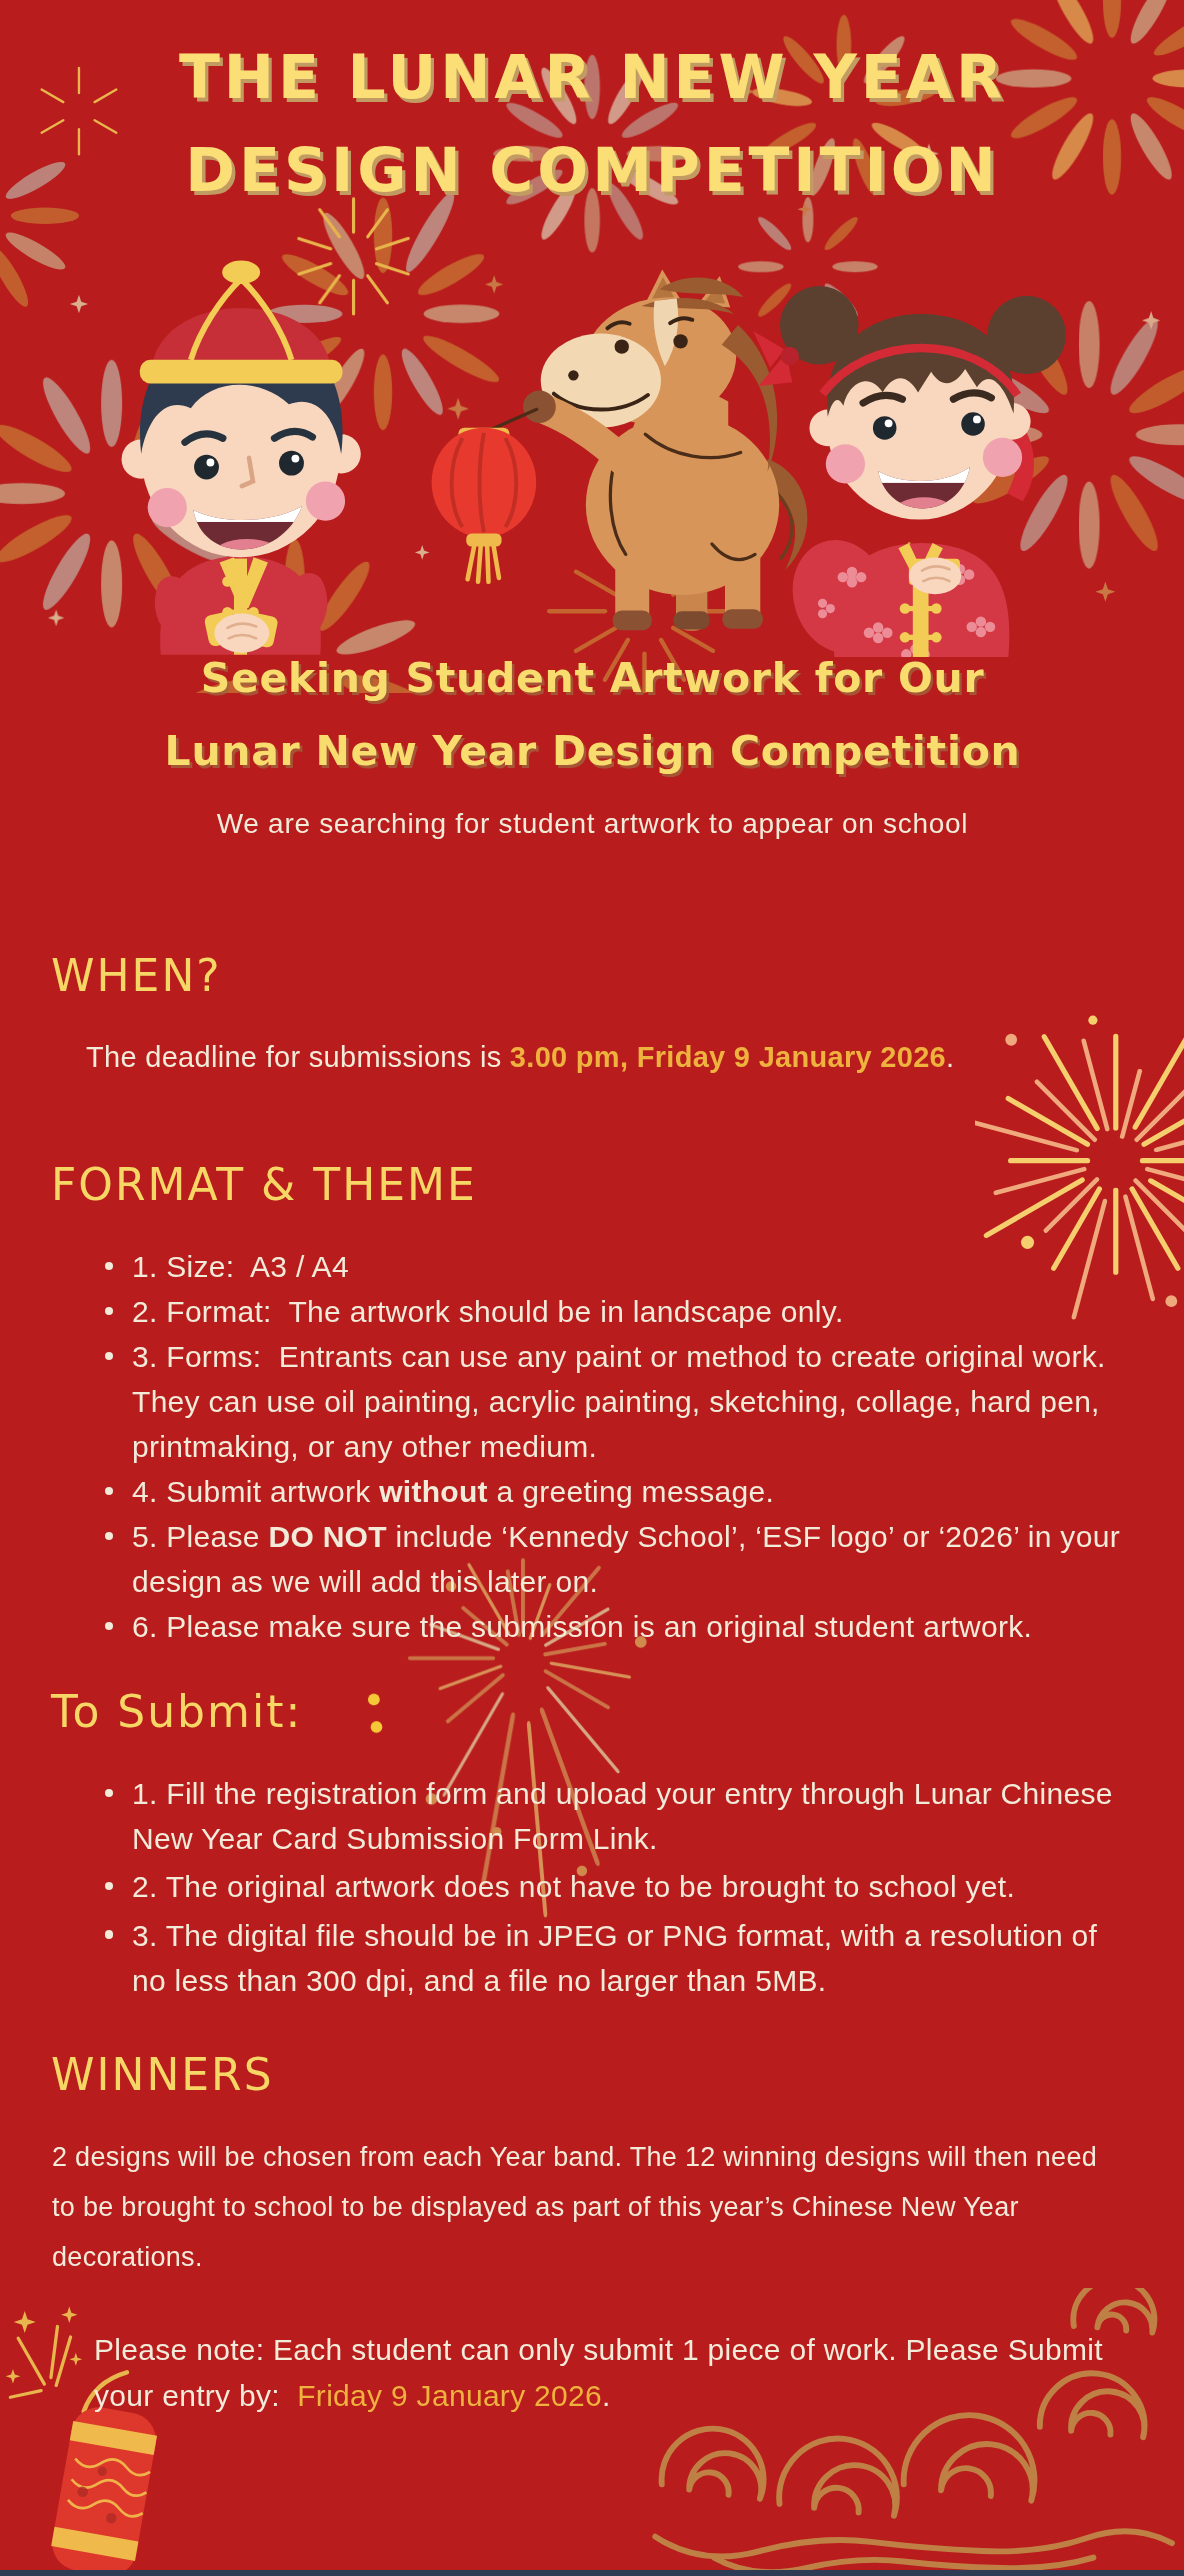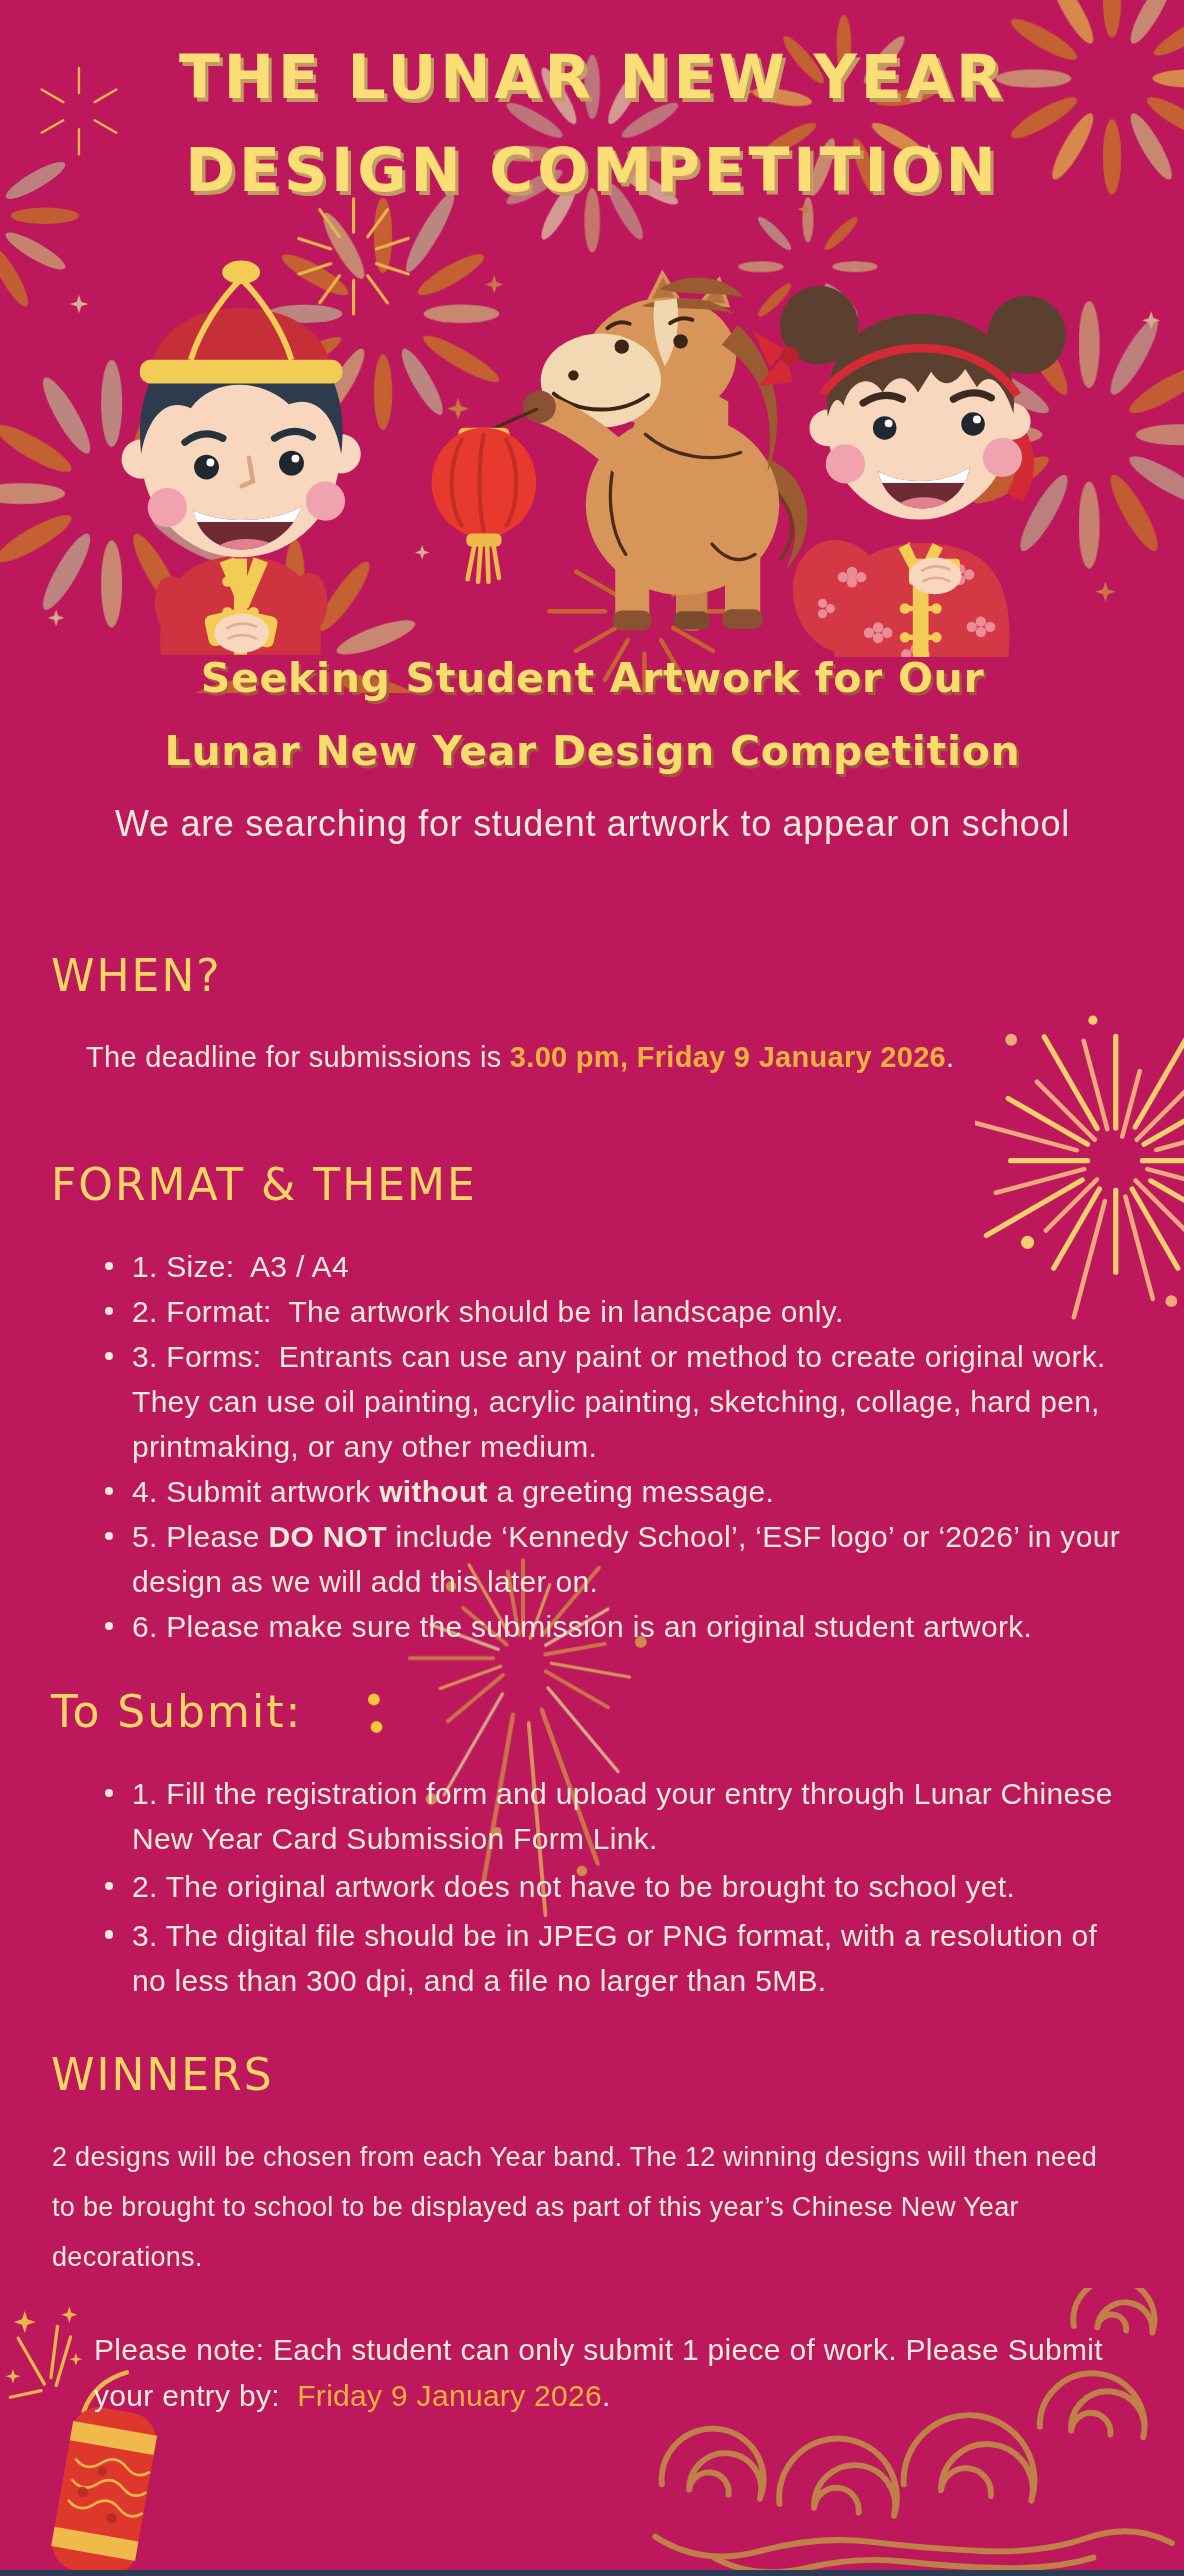--- a/index.html
+++ b/index.html
@@ -1,18 +1,18 @@
 <!DOCTYPE html>
 <html style="font-size:10.5px"><head>
 <meta charset="utf-8">
 <style>
   html,body{margin:0;padding:0;background:#7d2f2b;}
   .poster{
     position:relative;width:1185px;height:2576px;overflow:hidden;
-    background:#be185d;
+    background:#b91c1c;
     font-family:"Liberation Sans",sans-serif;
   }
   .abs{position:absolute;}
   .txt{z-index:5;}
   .decor{z-index:1;pointer-events:none;}
   .chars{z-index:3;}
   
   .title{
     top:31px;left:0;width:100%;text-align:center;
     font-family:"DejaVu Sans",sans-serif;font-weight:700;
@@ -20,21 +20,21 @@
     color:#FBDF76;text-shadow:3.3px 3.9px 0 #C29B63;
   }
   .subtitle{
     top:642px;left:0;width:100%;text-align:center;
     font-family:"DejaVu Sans",sans-serif;font-weight:700;
     font-size:41px;line-height:73px;letter-spacing:0.7px;
     color:#F8DC6E;text-shadow:2.6px 3.3px 0 rgba(160,100,60,.8);
   }
   .intro{
     top:797px;left:0;width:100%;text-align:center;
-    font-size:36px;line-height:54px;letter-spacing:0.7px;
+    font-size:28px;line-height:54px;letter-spacing:0.7px;
     color:#F2EBDA;
   }
   .h{
     font-family:"DejaVu Sans",sans-serif;
     font-size:44px;letter-spacing:2px;color:#F6D766;font-weight:400;
   }
   .h-when{left:51px;top:950px;}
   .h-format{left:51px;top:1159px;}
   .h-submit{left:51px;top:1686px;}
   .h-winners{left:51px;top:2049px;}

